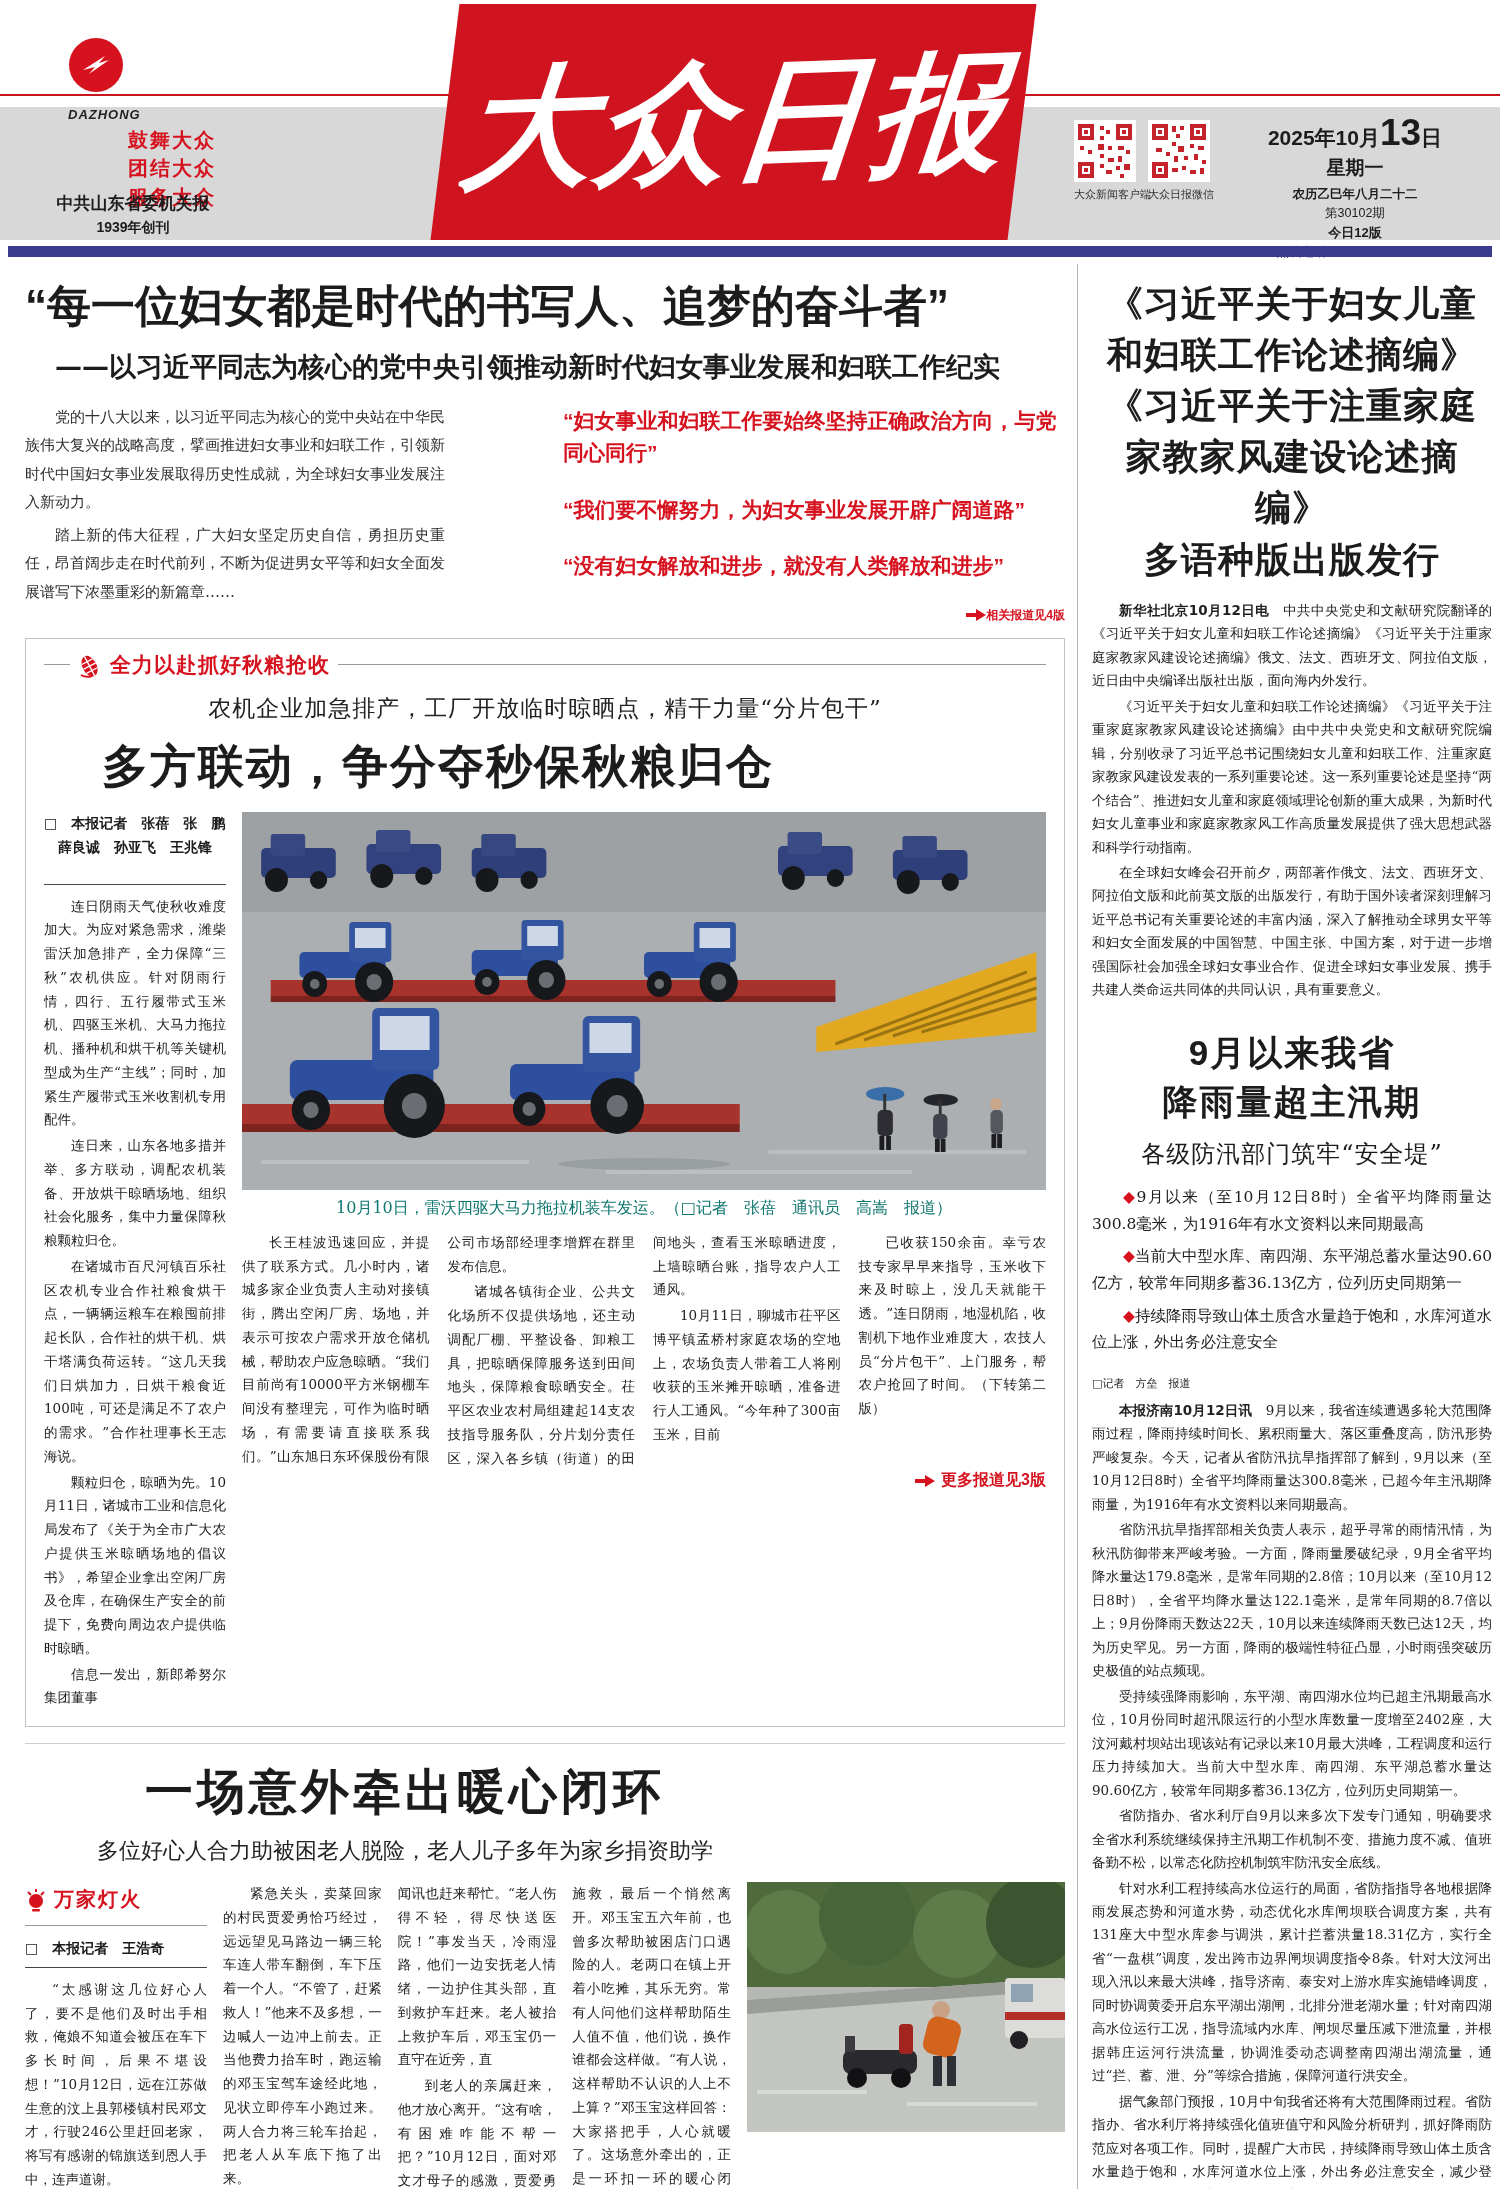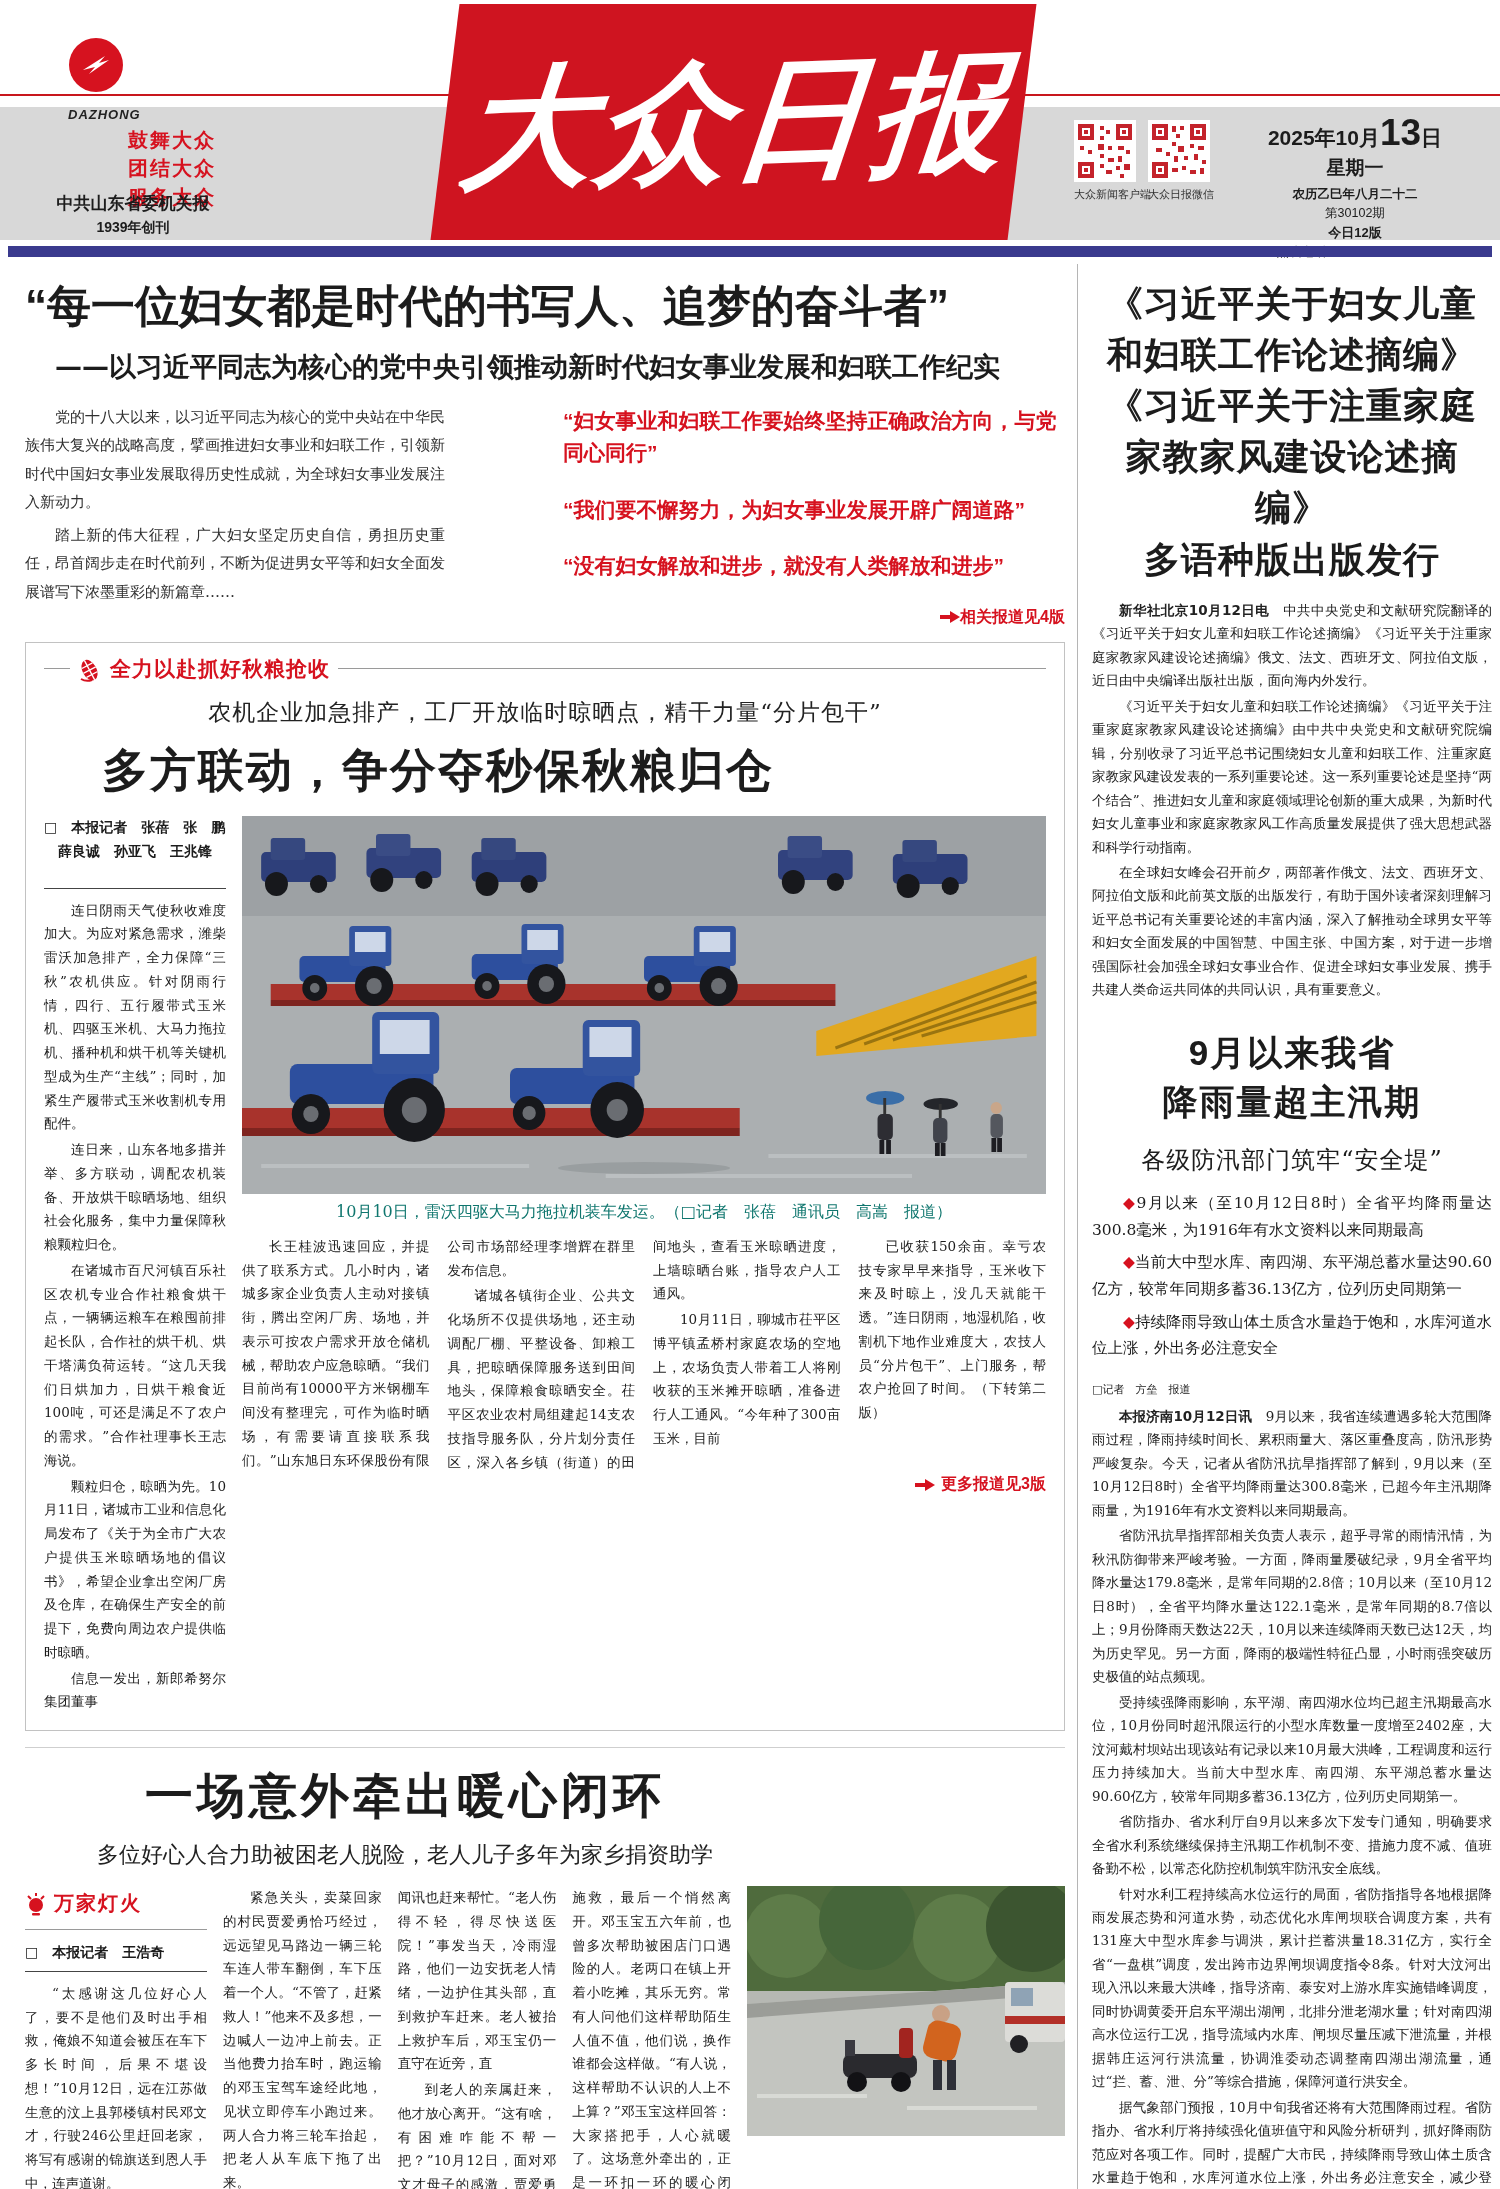--- a/index.html
+++ b/index.html
@@ -43,21 +43,21 @@
   
   .lead-story{padding-top:16px;}
   .lead-h1{font-size:44px;font-weight:bold;letter-spacing:0px;line-height:1.2;white-space:nowrap;}
   .lead-sub{font-size:27px;font-weight:bold;margin:16px 0 18px 30px;}
   .lead-row{display:flex;}
   .lead-text{width:420px;flex:none;font-size:15px;line-height:1.9;color:#303030;text-align:justify;}
   .lead-text p{margin:0 0 4px 0;text-indent:2em;}
   .lead-quotes{flex:1;padding-left:118px;padding-top:2px;}
   .lead-quotes .q{color:#d6121f;font-weight:bold;font-size:21px;line-height:1.55;margin-bottom:24px;}
   .see-link{display:flex;justify-content:flex-end;align-items:center;gap:0;
-      font-weight:bold;font-size:16px;color:#d6121f;margin-top:4px;}
+      font-weight:bold;font-size:12px;color:#d6121f;margin-top:4px;}
   
   .grain{border:1px solid #c2c2c2;margin-top:14px;padding:12px 18px 14px 18px;}
   .kicker-row{display:flex;align-items:center;gap:8px;}
   .k-line{height:1px;background:#9a9a9a;}
   .k-line.l{width:26px;} .k-line.r{flex:1;}
   .kicker-text{color:#d6121f;font-weight:bold;font-size:21px;letter-spacing:1px;}
   .grain-deck{text-align:center;font-size:23px;margin-top:14px;color:#222;letter-spacing:1px;}
   .grain-title{font-size:46px;font-weight:bold;letter-spacing:2px;margin:12px 0 14px 58px;}
   .grain-row{display:flex;gap:16px;}
   .g-left{width:182px;flex:none;font-size:13.5px;line-height:1.76;text-align:justify;}
@@ -85,21 +85,21 @@
   .w-photo{width:318px;flex:none;}
   .w-photo svg{display:block;width:100%;height:250px;}
   
   .s-head{font-size:36px;font-weight:bold;line-height:1.42;text-align:center;margin-top:14px;
       font-family:"DejaVu Serif","Liberation Serif",serif;letter-spacing:1px;}
   .s-body{font-size:13.5px;line-height:1.74;text-align:justify;margin-top:14px;color:#222;}
   .s-body p{margin:0 0 2px 0;text-indent:2em;}
   .dateline{font-weight:bold;font-family:"DejaVu Sans","Liberation Sans",sans-serif;}
   .rain{margin-top:26px;}
   .rain-title{font-size:35px;font-weight:bold;text-align:center;line-height:1.4;letter-spacing:2px;}
-  .rain-sub{font-size:24px;text-align:center;margin-top:18px;letter-spacing:1px;}
+  .rain-sub{font-size:24px;text-align:center;margin-top:12px;letter-spacing:1px;}
   .rain-bullets{margin-top:14px;font-size:15.5px;line-height:1.72;text-align:justify;}
   .rain-bullets .b{margin-bottom:6px;text-indent:2em;}
   .dm{color:#d6121f;}
   .s-byline{font-size:11px;margin-top:20px;}
   .icon-arrow{flex:none;}
 </style>
 </head>
 <body>
 
 <div class="masthead">

